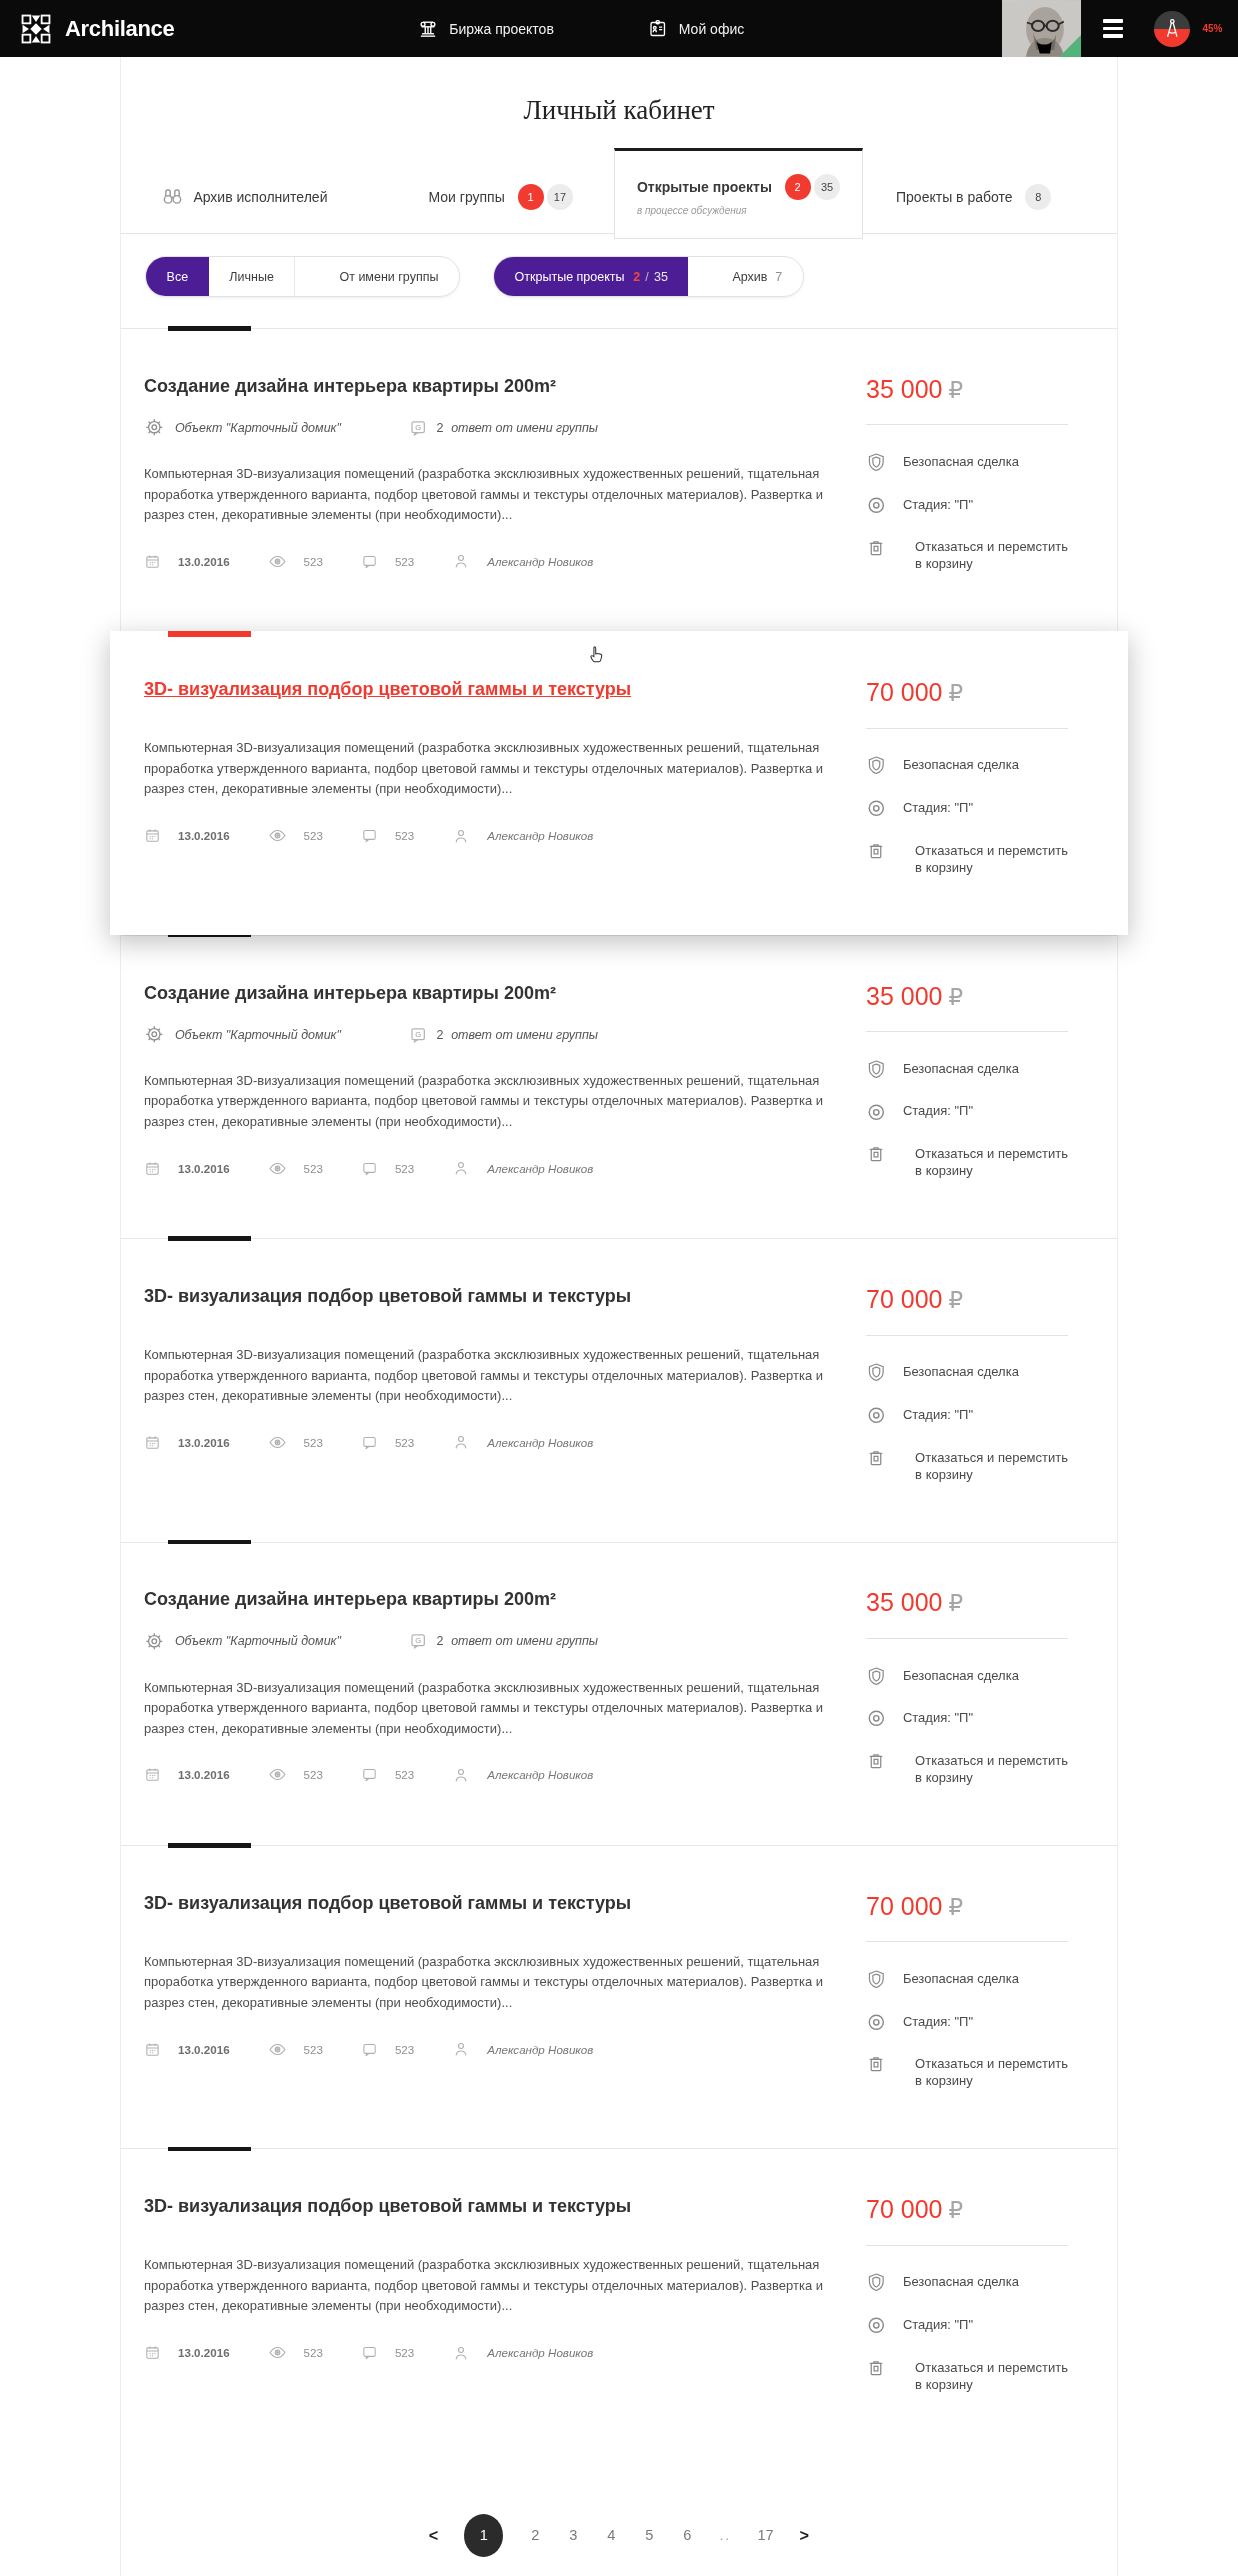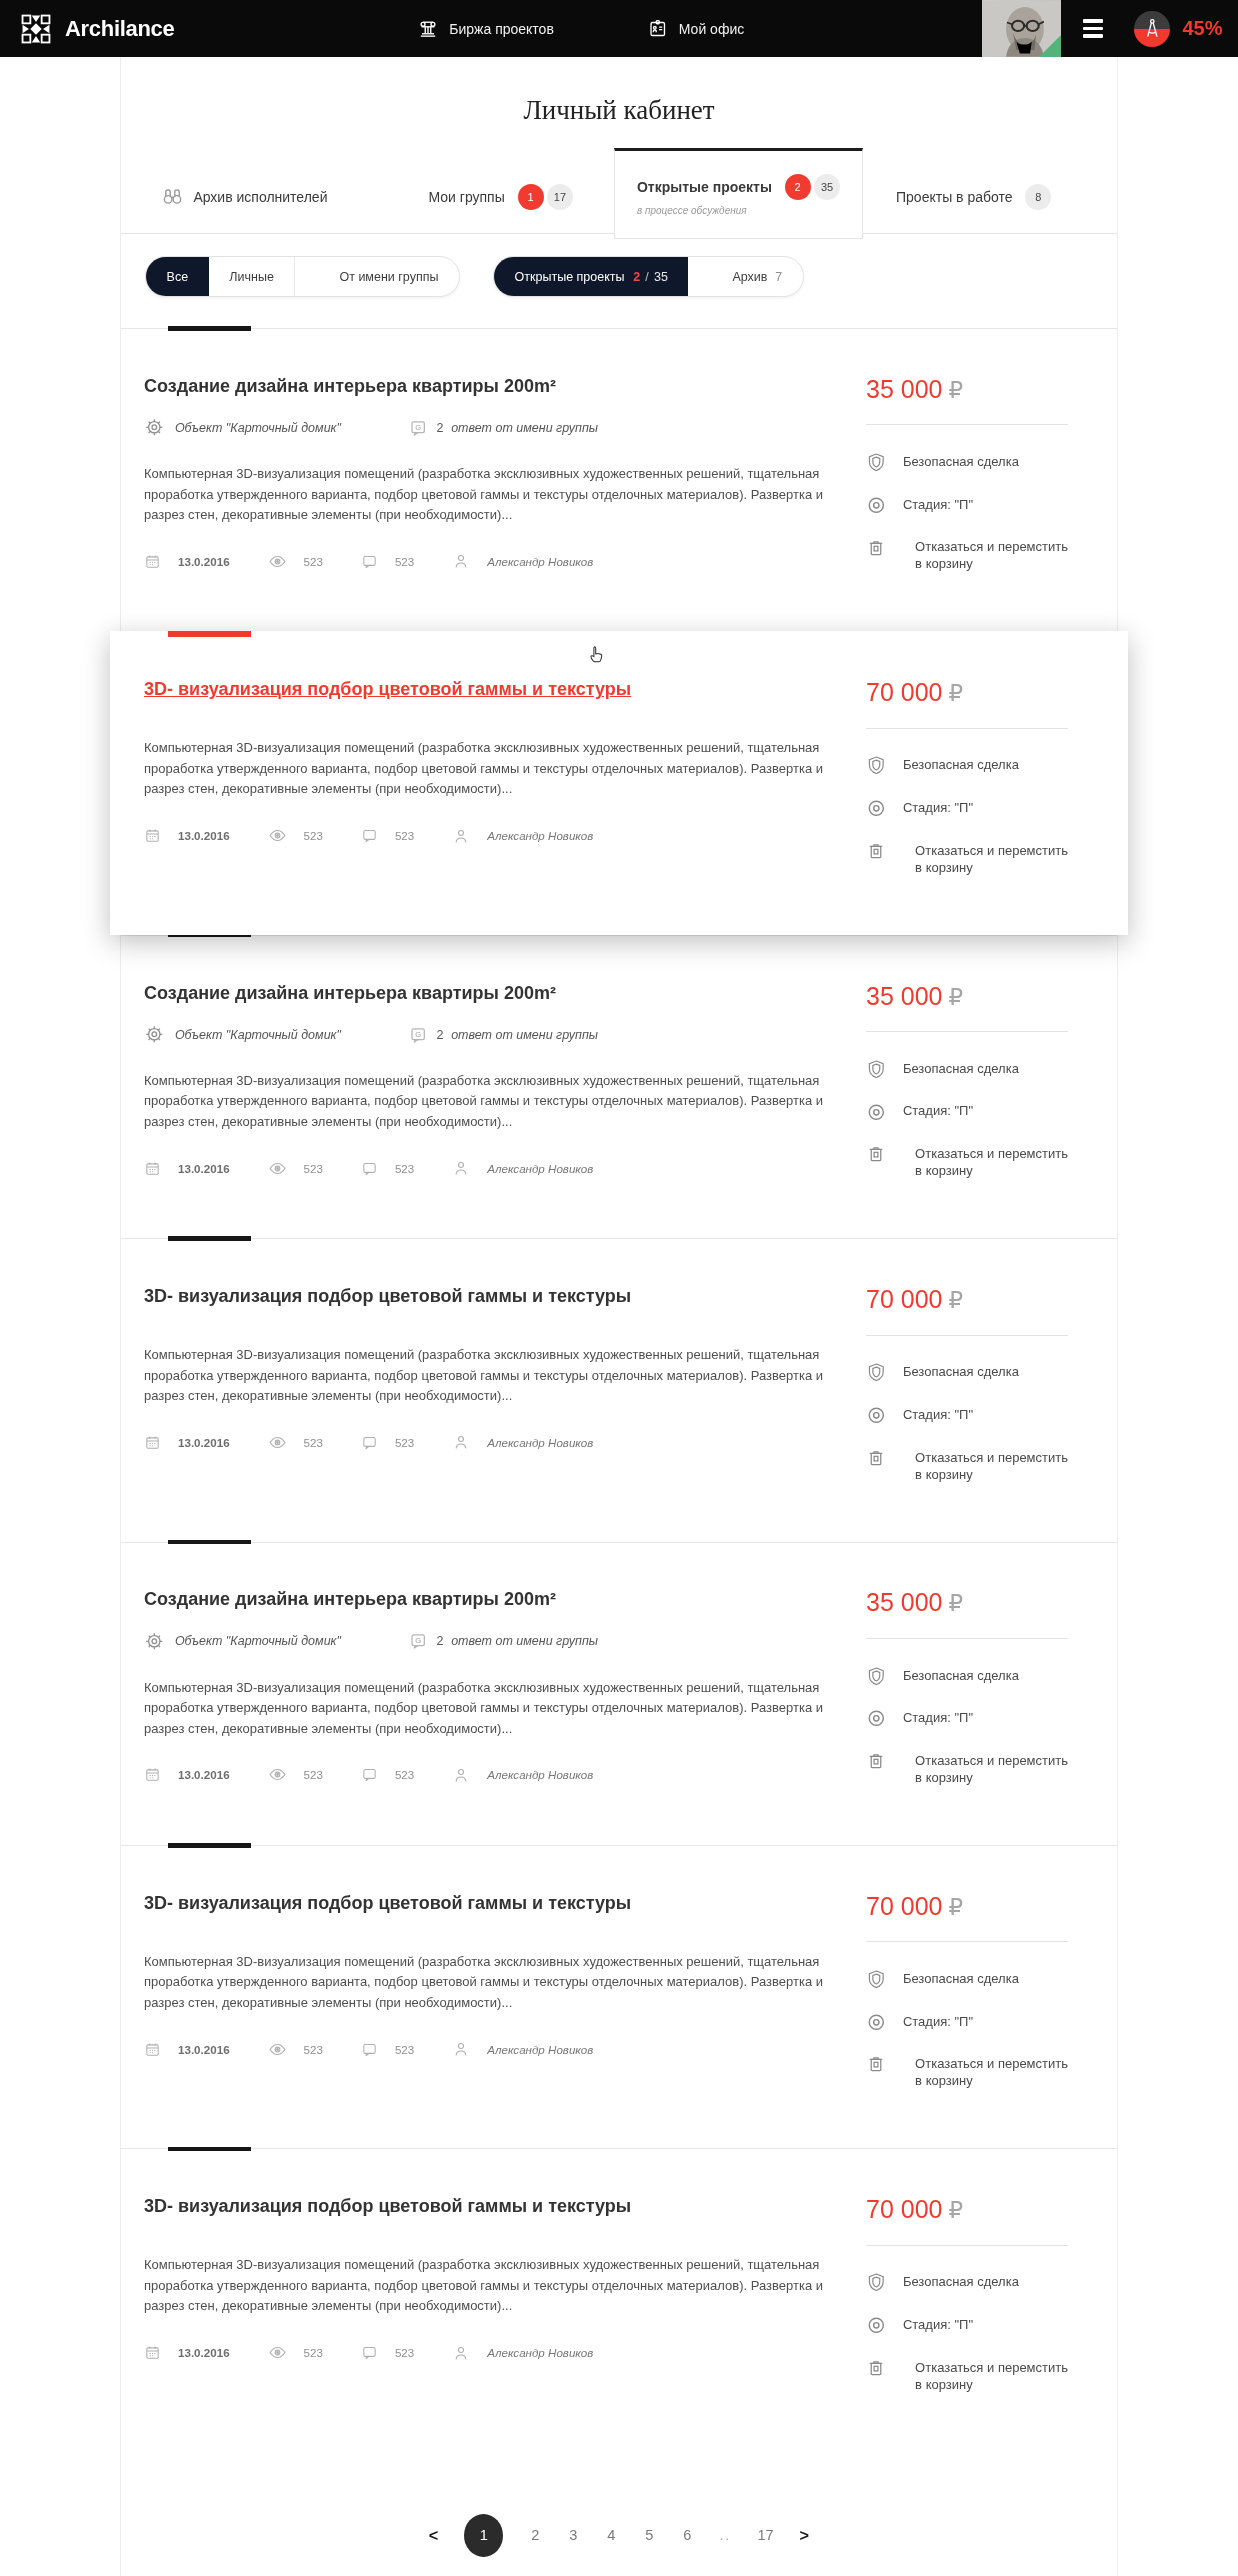--- a/index.html
+++ b/index.html
@@ -21,21 +21,21 @@
   .hdr-nav-item { position:absolute; top:0; height:100%; display:flex; align-items:center; gap:10.3px; font-size:14px; color:#f2f2f2; cursor:pointer; }
   .hdr-nav-item.n1 { left:417px; }
   .hdr-nav-item.n2 { left:647px; }
   .hdr-right { position:absolute; right:0; top:0; height:100%; display:flex; align-items:center; }
   .avatar { width:79px; height:57px; position:relative; overflow:hidden; background:linear-gradient(135deg,#e0e0de 0%,#b9b9b6 55%,#8f8f8c 100%); }
   .avatar svg { position:absolute; left:0; top:0; }
   .avatar .corner { position:absolute; right:0; bottom:0; width:0; height:0; border-left:22px solid transparent; border-bottom:22px solid #53b37a; }
   .burger { width:20.6px; display:flex; flex-direction:column; gap:4.3px; margin:0 31px 0 22px; cursor:pointer; }
   .burger i { display:block; height:3.4px; background:#fff; border-radius:0.9px; }
   .gauge { width:36px; height:36px; border-radius:50%; background:linear-gradient(to bottom,#3c3c3c 0 50%,#f2392e 50% 100%); display:flex; align-items:center; justify-content:center; cursor:pointer; }
-  .pct { color:#f2392e; font-size:20px; font-weight:bold; margin:0 15.5px 0 12px; }
+  .pct { color:#f2392e; font-size:10px; font-weight:bold; margin:0 15.5px 0 12px; }
 
   
   .main { width:998px; margin:0 auto; border-left:0.9px solid #ededed; border-right:0.9px solid #ededed; position:relative; background:#fff; }
   h1.page-title {
     font-family:"Liberation Serif","DejaVu Serif",serif;
     font-weight:400; font-size:27px; color:#222;
     text-align:center; margin:0; padding:38px 0 34px;
   }
 
   
@@ -54,21 +54,21 @@
   .badges { display:flex; align-items:center; gap:3.4px; margin-left:3.4px; }
   .badge { min-width:26px; height:26px; padding:0 5.2px; border-radius:13px; display:inline-flex; align-items:center; justify-content:center; font-size:11px; font-weight:normal; }
   .badge.red { background:#f23b30; color:#fff; }
   .badge.gray { background:#ececec; color:#444; }
 
   
   .filters { display:flex; gap:33px; padding:22px 0 31px 24px; }
   .pillgroup { display:inline-flex; border:0.9px solid #e2e2e2; border-radius:22px; overflow:hidden; background:#fff; height:41px; box-shadow:0 1.7px 2.6px rgba(0,0,0,.05); }
   .pill { display:flex; align-items:center; padding:0 20.6px; font-size:12.5px; color:#3d3d3d; border-right:0.9px solid #e9e9e9; cursor:pointer; white-space:nowrap; }
   .pill:last-child { border-right:none;padding-left:44px; }
-  .pill.dark { background:#0f172a; color:#fff; border-right:none; }
+  .pill.dark { background:#4c1d95; color:#fff; border-right:none; }
   .cnt-red { color:#f5483d; font-weight:bold; margin-left:8.6px; }
   .cnt-sep { color:#bdbdbd; margin-left:5.2px; }
   .cnt-total { color:#e8e8e8; margin-left:5.2px; }
   .cnt-gray { color:#8f8f8f; margin-left:7.7px; }
 
   
   .card { position:relative; background:#fff; }
   .card-rule { height:0.9px; background:#e7e7e7; position:relative; }
   .rule-bar { position:absolute; left:47px; top:-1.7px; width:83px; height:4.3px; background:#161616; }
   .card-body { display:flex; padding:46px 0 36px 23px; }

